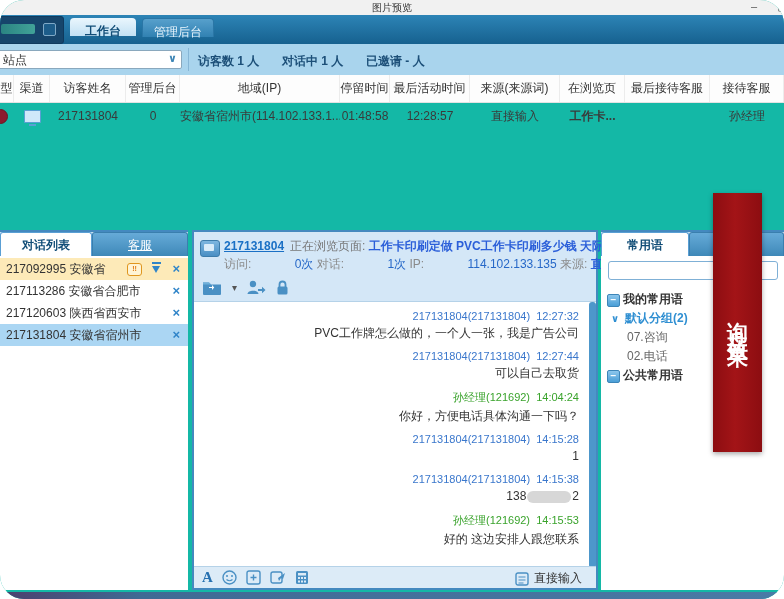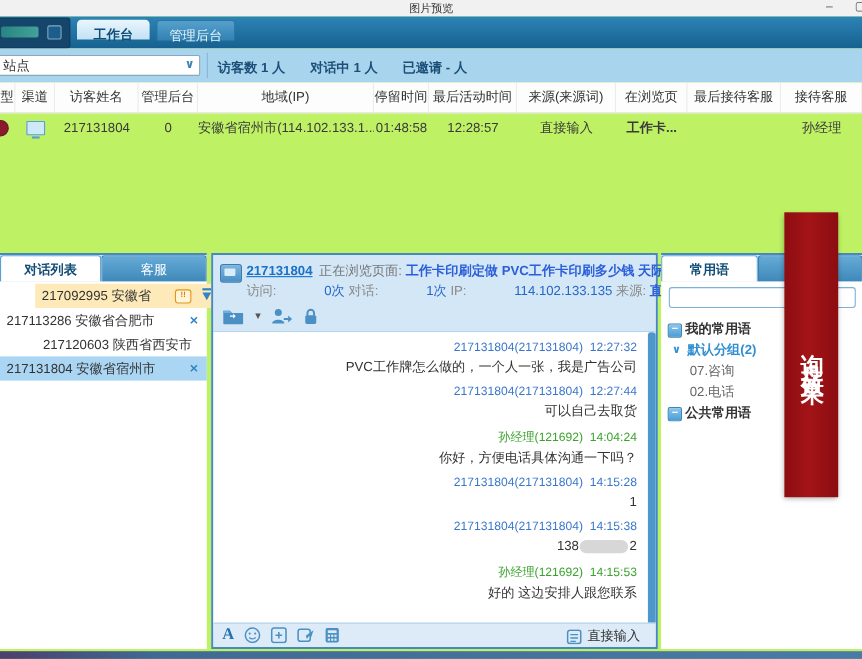--- a/index.html
+++ b/index.html
@@ -1,17 +1,17 @@
 <!DOCTYPE html>
 <html><head>
 <meta charset="utf-8">
 <style>
   html,body{margin:0;padding:0;background:#fff;}
   body{font-family:"Liberation Sans","DejaVu Sans",sans-serif;}
-  .window{position:relative;width:784px;height:599px;overflow:hidden;background:#bef264;}
+  .window{position:relative;width:784px;height:599px;overflow:hidden;background:#14b8a6;border-radius:24px;}
   .abs{position:absolute;}
 
   
   .titlebar{left:0;top:0;width:784px;height:15px;background:#f1f1f1;}
   .titlebar .title{left:0;top:1px;width:784px;text-align:center;font-size:10px;color:#333;}
   .win-btn{top:0px;font-size:11px;color:#555;line-height:13px;}
 
   
   .navbar{left:0;top:15px;width:784px;height:29px;background:linear-gradient(#2d84b6,#16618f);}
   .logo-frag{left:-8px;top:1px;width:70px;height:26px;background:#16456b;border:1px solid #0f3a5e;border-radius:3px;}
@@ -36,29 +36,29 @@
   .c0{width:14px}.c1{width:36px}.c2{width:76px}.c3{width:54px}.c4{width:160px}.c5{width:50px}
   .c6{width:80px}.c7{width:90px}.c8{width:65px}.c9{width:85px}.c10{width:74px}
   .status-dot{position:absolute;left:-7px;top:109px;width:13px;height:13px;border-radius:50%;background:#8c1a2e;border:1px solid #6e1423;}
   .monitor{position:relative;display:inline-block;width:15px;height:11px;border:1px solid #5a9fd4;background:#cfe8fa;border-radius:1px;vertical-align:middle;}
   .monitor:after{content:"";position:absolute;left:4px;bottom:-4px;width:7px;height:2px;background:#5a9fd4;}
   .link-blue{color:#1a70c5;font-weight:600;}
 
   
   .panel-tab{height:24px;line-height:24px;text-align:center;font-size:12px;box-sizing:border-box;}
   .ptab-active{background:#fff;color:#114d77;font-weight:bold;border:1px solid #5a9fd4;border-bottom:none;border-radius:3px 3px 0 0;}
-  .ptab-idle{background:linear-gradient(#66abd8,#3e88b8);color:#fff;border-radius:3px 3px 0 0;border:1px solid #3a7fae;border-bottom:none;}
+  .ptab-idle{background:linear-gradient(#66abd8,#3e88b8);color:#fff;border-radius:3px 3px 0 0;border:1px solid #3a7fae;border-bottom:none;text-decoration:underline;}
 
   
   .convpanel{left:0;top:230px;width:188px;height:360px;background:#fff;border-top:2px solid #4489bf;box-sizing:border-box;}
   .conv-tabs{position:absolute;left:0;top:0;width:188px;height:24px;background:#cfe6f6;display:flex;align-items:flex-end;}
   .conv-tabs .t1{width:92px;}
   .conv-tabs .t2{width:96px;}
   .conv-item{position:absolute;left:0;width:188px;height:22px;font-size:12px;color:#333;line-height:22px;padding-left:6px;box-sizing:border-box;white-space:nowrap;}
-  .conv-item.alert{background:#fdeab8;margin-left:32px;}
+  .conv-item.alert{background:#fdeab8;}
   .conv-item.selected{background:#abd6f3;}
   .conv-x{position:absolute;right:8px;top:0;color:#2f84c8;font-weight:bold;font-size:13px;cursor:default;}
   .bubble-ic{position:absolute;right:46px;top:5px;width:13px;height:11px;border:1px solid #e0961e;background:#fff4d4;border-radius:3px;font-size:7px;color:#e07a10;text-align:center;line-height:10px;font-weight:bold;}
   .pin-ic{position:absolute;right:27px;top:4px;width:9px;height:13px;}
   .pin-ic:before{content:"";position:absolute;left:0;top:0;width:9px;height:2px;background:#2f84c8;}
   .pin-ic:after{content:"";position:absolute;left:0;top:4px;border-left:4.5px solid transparent;border-right:4.5px solid transparent;border-top:7px solid #2f84c8;}
 
   
   .chatpanel{left:192px;top:230px;width:406px;height:360px;background:#fff;border:2px solid #4489bf;box-sizing:border-box;}
   .chat-head{position:absolute;left:0;top:0;width:402px;height:70px;background:#d4e7f7;border-bottom:1px solid #b5d2e8;box-sizing:border-box;}
@@ -174,21 +174,21 @@
     <div class="conv-item alert" style="top:26px;">
       <span>217092995 安徽省</span>
       <span class="bubble-ic">!!</span>
       <span class="pin-ic"></span>
       <span class="conv-x">×</span>
     </div>
     <div class="conv-item" style="top:48px;">
       <span>217113286 安徽省合肥市</span>
       <span class="conv-x">×</span>
     </div>
-    <div class="conv-item" style="top:70px;margin-left:33px;">
+    <div class="conv-item" style="top:70px;">
       <span>217120603 陕西省西安市</span>
       <span class="conv-x">×</span>
     </div>
     <div class="conv-item selected" style="top:92px;">
       <span>217131804 安徽省宿州市</span>
       <span class="conv-x">×</span>
     </div>
   </div>
 
   <div class="abs chatpanel">

